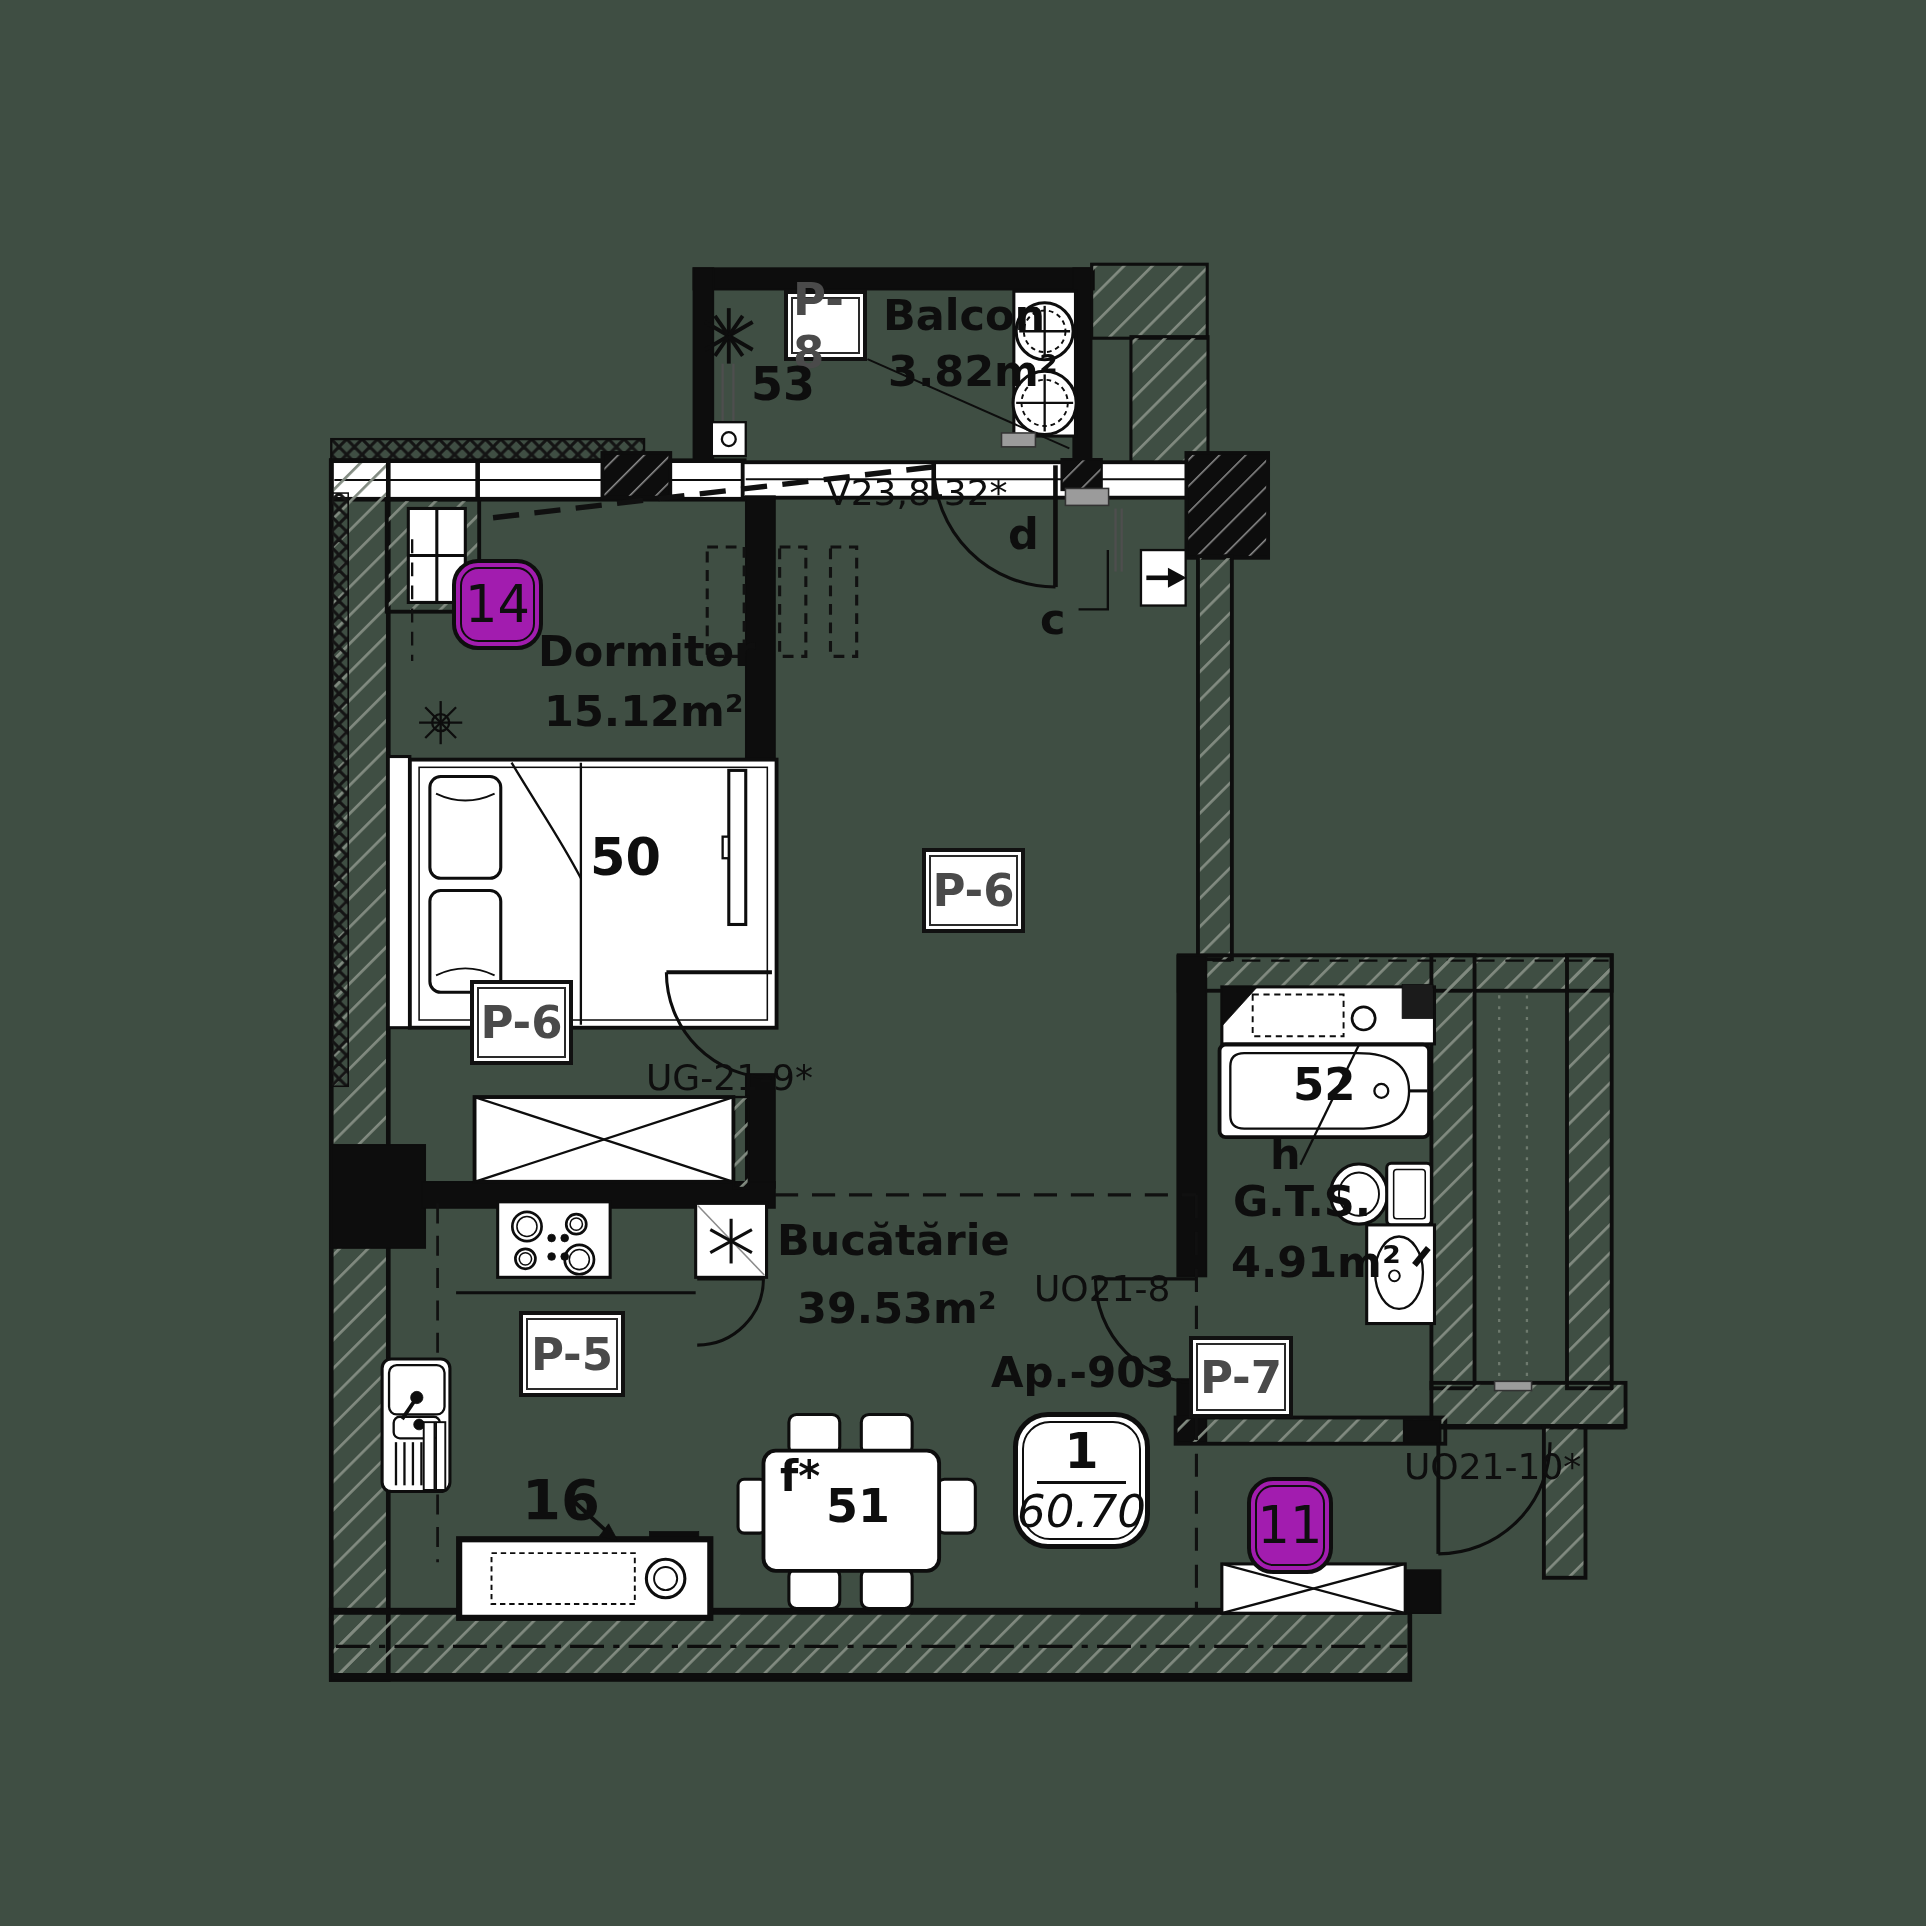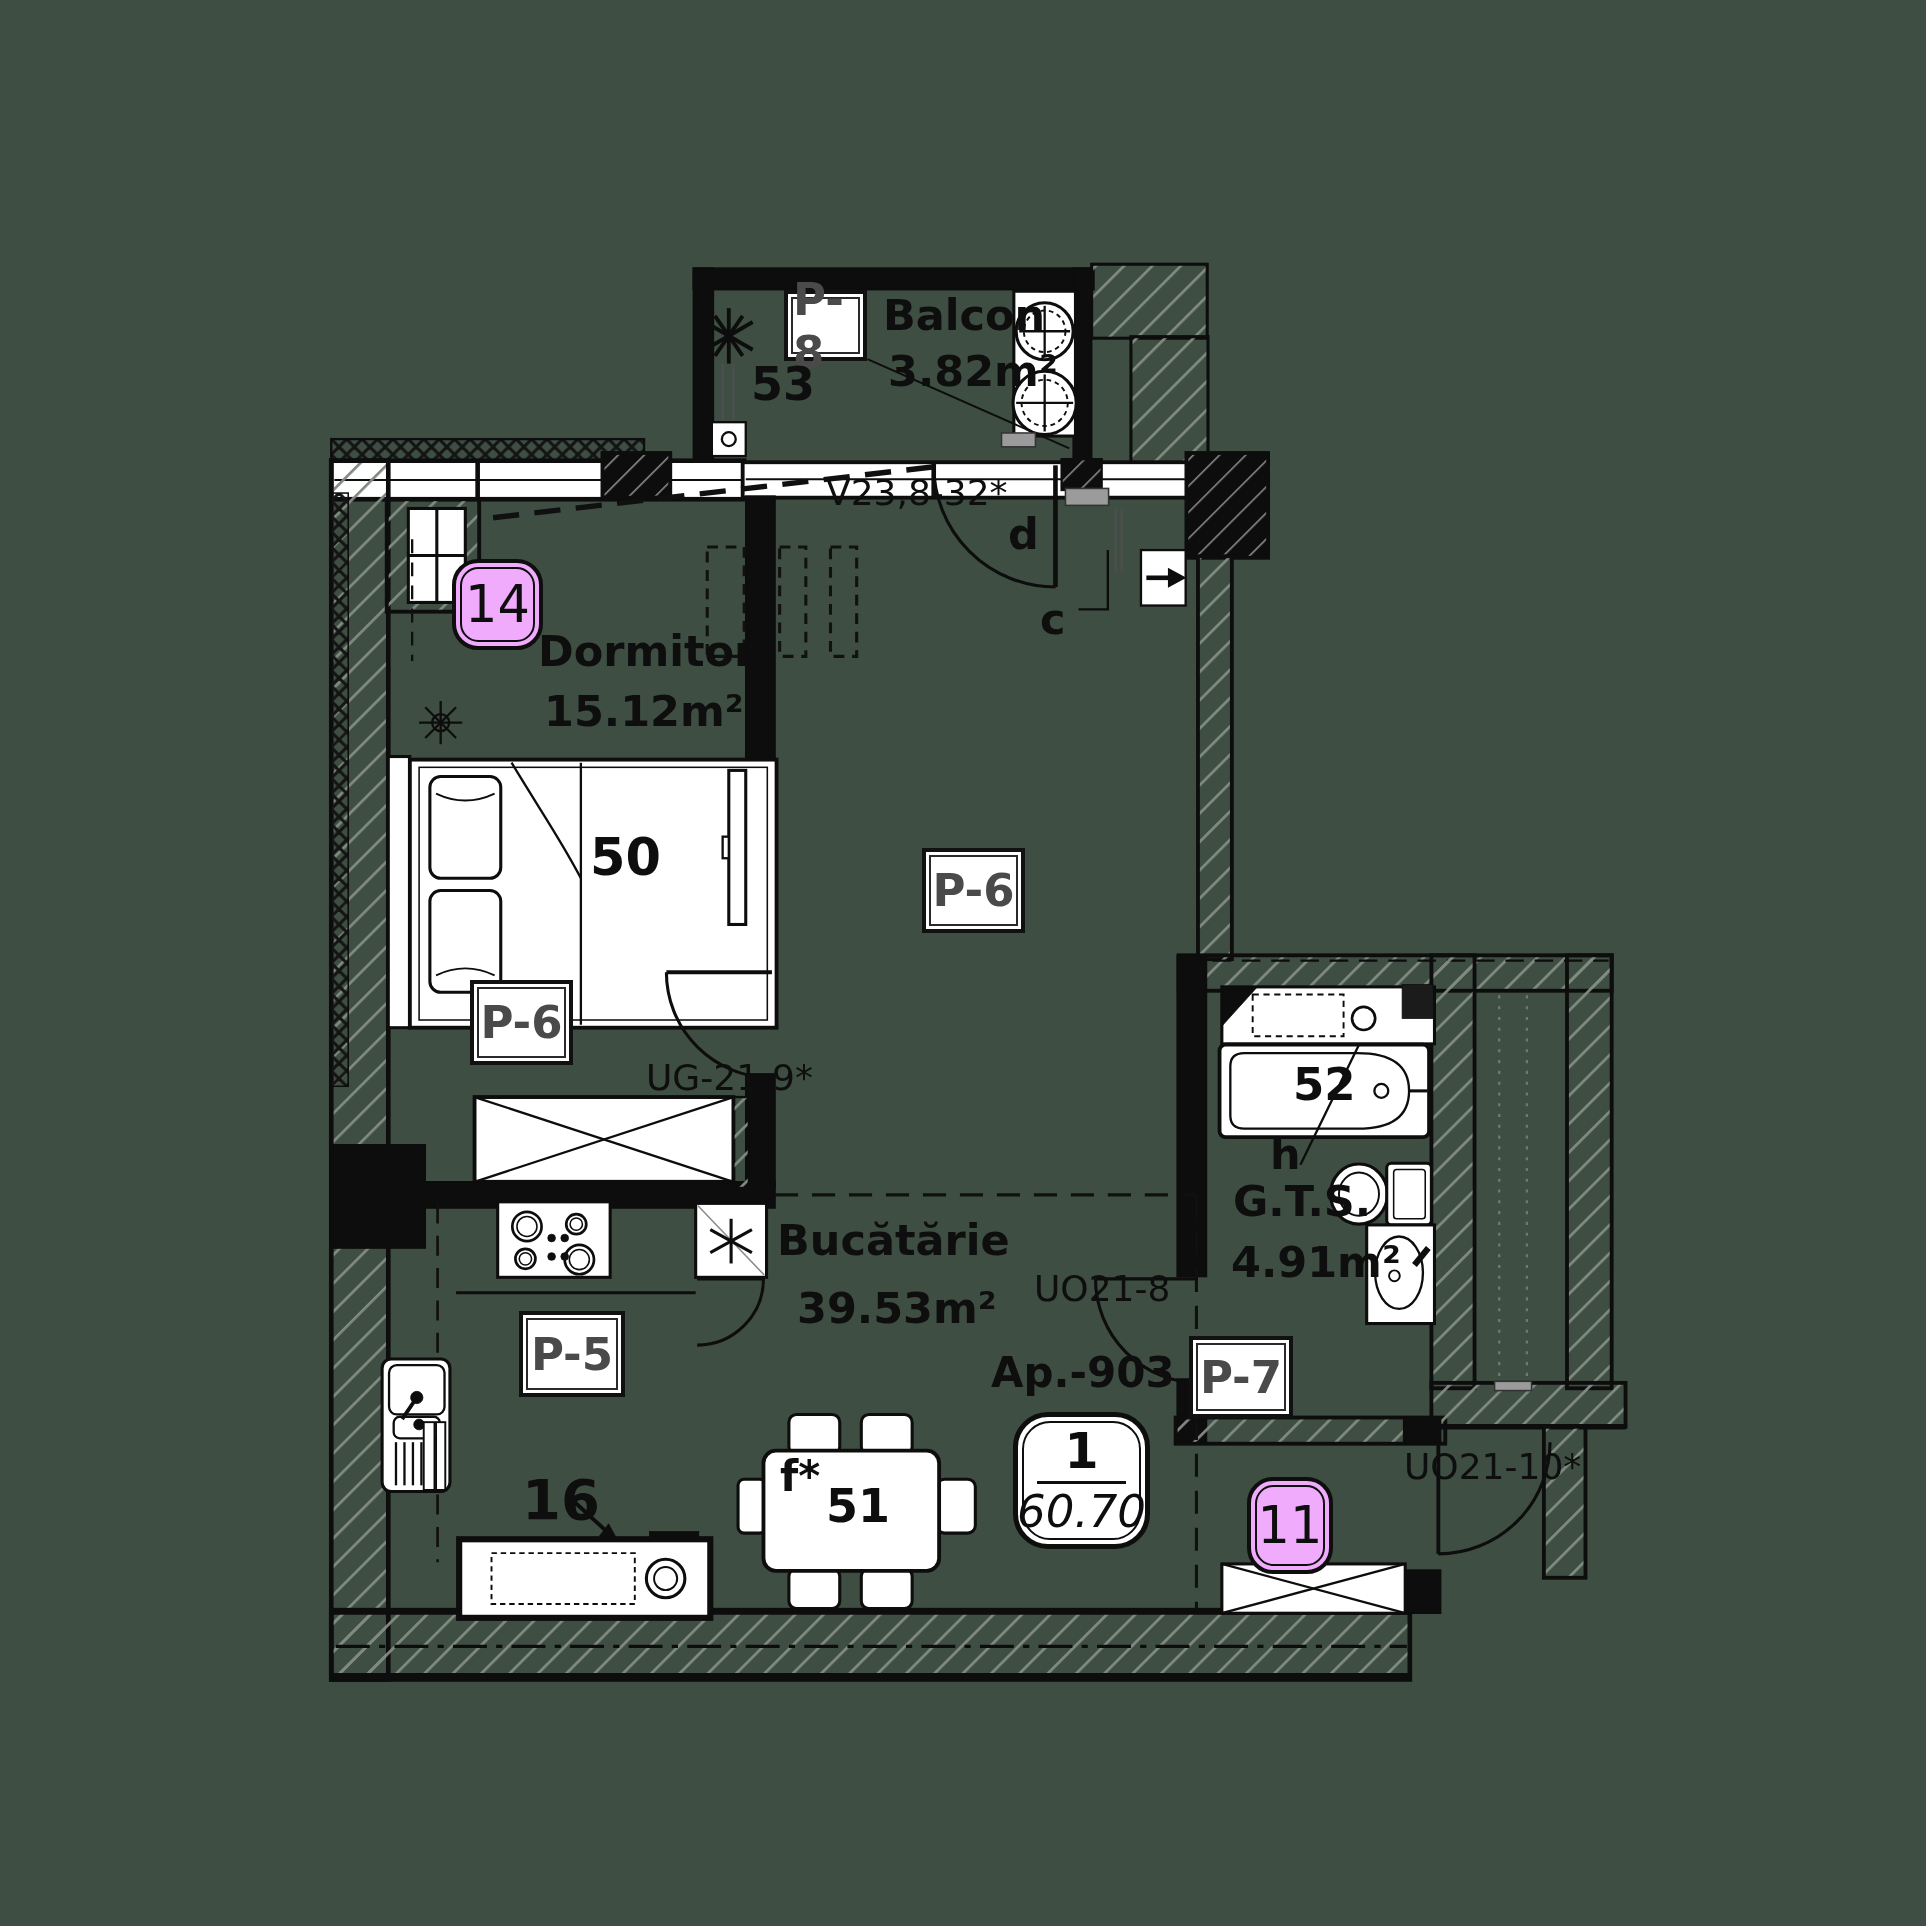--- a/index.html
+++ b/index.html
@@ -8,21 +8,21 @@
   svg.plan{position:absolute;left:0;top:0;}
   .lbl{position:absolute;white-space:nowrap;line-height:1;color:#0e0e0e;}
   .rm{font-size:43px;font-weight:700;}
   .code{font-size:36px;font-weight:500;}
   .num{font-weight:bold;}
   .pbox{position:absolute;background:#fff;border:4.6px solid #111;box-sizing:border-box;
         display:flex;align-items:center;justify-content:center;}
   .pbox .in{position:absolute;left:3.1px;top:3.1px;right:3.1px;bottom:3.1px;border:2.3px solid #2a2a2a;
         display:flex;align-items:center;justify-content:center;
         font-weight:bold;font-size:45px;color:#4a4a4a;}
-  .badge{position:absolute;background:#f0abfc;border:4.6px solid #0e0e0e;border-radius:26px;box-sizing:border-box;}
+  .badge{position:absolute;background:#a21caf;border:4.6px solid #0e0e0e;border-radius:26px;box-sizing:border-box;}
   .badge .in{position:absolute;left:3.9px;top:3.9px;right:3.9px;bottom:3.9px;border:2.3px solid #0e0e0e;border-radius:18.5px;
         display:flex;align-items:center;justify-content:center;font-size:51px;color:#0e0e0e;}
   .apbadge{position:absolute;background:#fff;border:5.4px solid #0e0e0e;border-radius:35px;box-sizing:border-box;}
   .apbadge .in{position:absolute;left:3.9px;top:3.9px;right:3.9px;bottom:3.9px;border:2.3px solid #0e0e0e;border-radius:28px;
         display:flex;flex-direction:column;align-items:center;justify-content:space-evenly;}
   .apbadge .top{font-size:49px;font-weight:bold;}
   .apbadge .bot{font-size:45px;font-style:italic;}
   .apbadge .rule{width:78%;height:0;border-top:3.1px solid #0e0e0e;}
 </style>
 </head>

